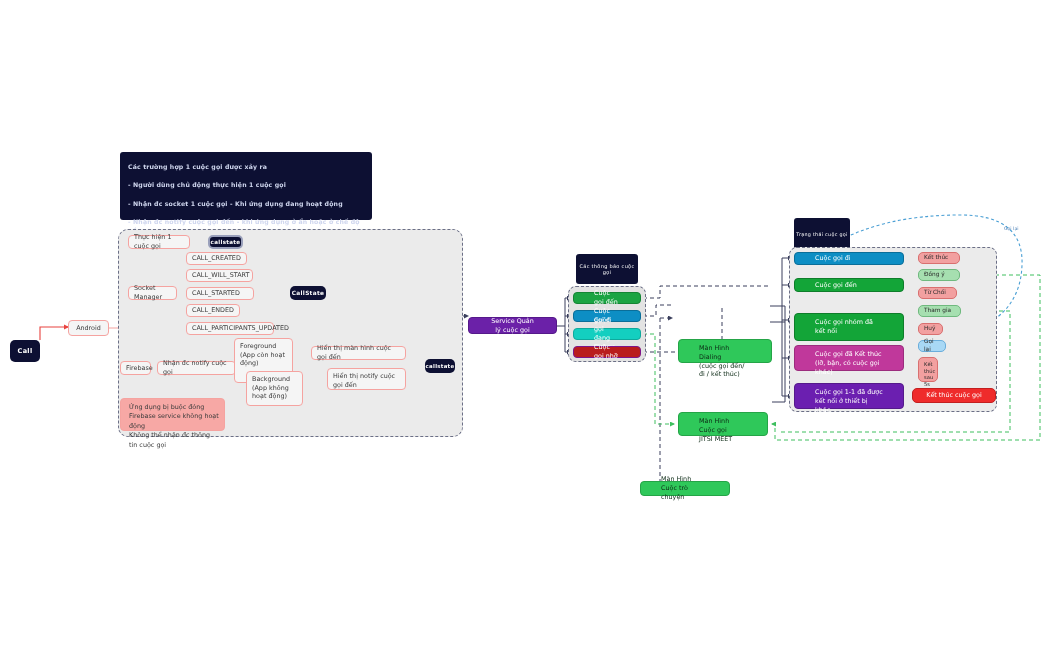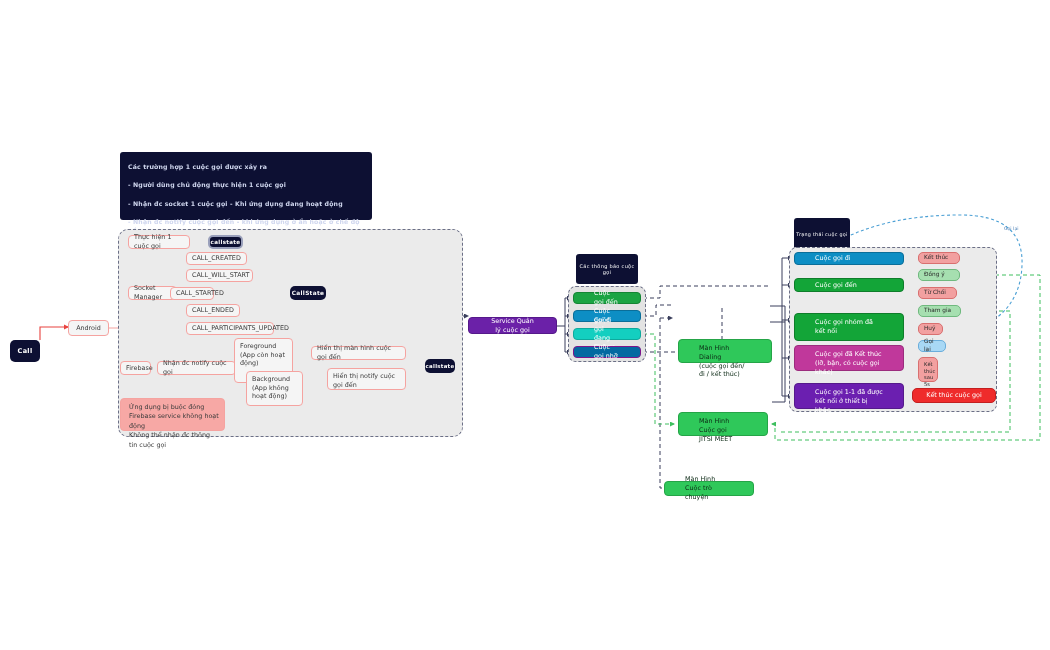--- a/index.html
+++ b/index.html
@@ -49,21 +49,21 @@
   
   .chip{
     position:absolute;box-sizing:border-box;border-radius:4px;
     color:#ffffff;font-size:6.4px;line-height:8.8px;
     display:flex;align-items:center;padding:3px 20px;font-weight:normal;
   }
   .c-green{background:#1ba443;border:1px solid #148534;}
   .c-green2{background:#13a538;border:1px solid #0e7d2a;}
   .c-blue{background:#0d8ec4;border:1px solid #0a6e99;}
   .c-cyan{background:#13cfc0;border:1px solid #0fa99d;color:#ffffff;}
-  .c-purple{background:#0369a1;border:1px solid #7d158b;}
+  .c-purple{background:#b91c1c;border:1px solid #7d158b;}
   .c-violet{background:#6b1fb0;border:1px solid #551a8b;}
   .c-magenta{background:#c0389b;border:1px solid #9b2c7d;}
   .c-emerald{background:#2fc85a;border:1px solid #25a447;color:#123d1f;}
   .c-servpurple{background:#6b21a8;border:1px solid #55198a;}
 
   .pill{
     position:absolute;box-sizing:border-box;border-radius:5px;
     font-size:5.8px;line-height:7.6px;display:flex;align-items:center;
     justify-content:flex-start;padding:2px 5px;
   }
@@ -216,21 +216,21 @@
   <div class="node pinkline" style="left:128px;top:286px;width:49px;height:14px;">
     <span>Socket Manager</span>
   </div>
 
   <div class="node pinkline" style="left:186px;top:252px;width:61px;height:13px;">
     <span>CALL_CREATED</span>
   </div>
   <div class="node pinkline" style="left:186px;top:269px;width:67px;height:13px;">
     <span>CALL_WILL_START</span>
   </div>
-  <div class="node pinkline" style="left:170px;top:287px;width:44px;height:13px;">
+  <div class="node pinkline" style="left:186px;top:287px;width:68px;height:13px;">
     <span>CALL_STARTED</span>
   </div>
   <div class="node pinkline" style="left:186px;top:304px;width:54px;height:13px;">
     <span>CALL_ENDED</span>
   </div>
   <div class="node pinkline" style="left:186px;top:322px;width:88px;height:13px;">
     <span>CALL_PARTICIPANTS_UPDATED</span>
   </div>
 
   <div class="node navy" style="left:290px;top:286px;width:36px;height:14px;font-size:5.8px;">
@@ -292,21 +292,21 @@
   </div>
 
   <div class="chip c-emerald" style="left:678px;top:306px;width:94px;height:24px;align-items:flex-start;padding-top:4px;white-space:pre-line;color:#0d2b16;margin-top:33px;">
     <span>Màn Hình Dialing
 (cuộc gọi đến/ đi / kết thúc)</span>
   </div>
   <div class="chip c-emerald" style="left:678px;top:412px;width:90px;height:24px;align-items:flex-start;padding-top:4px;white-space:pre-line;color:#0d2b16;">
     <span>Màn Hình Cuộc gọi
 JITSI MEET</span>
   </div>
-  <div class="chip c-emerald" style="left:664px;top:481px;width:90px;height:15px;color:#0d2b16;">
+  <div class="chip c-emerald" style="left:640px;top:481px;width:90px;height:15px;color:#0d2b16;">
     <span>Màn Hình Cuộc trò chuyện</span>
   </div>
 
   <div class="node navy" style="left:794px;top:218px;width:56px;height:32px;font-size:4.8px;font-weight:normal;justify-content:center;text-align:center;border-radius:3px;">
     <span>Trạng thái cuộc gọi</span>
   </div>
   <div class="panel-lite" style="left:789px;top:247px;width:208px;height:165px;background:#ebebeb;"></div>
 
   <div class="chip c-blue" style="left:794px;top:252px;width:110px;height:13px;">
     <span>Cuộc gọi đi</span>

